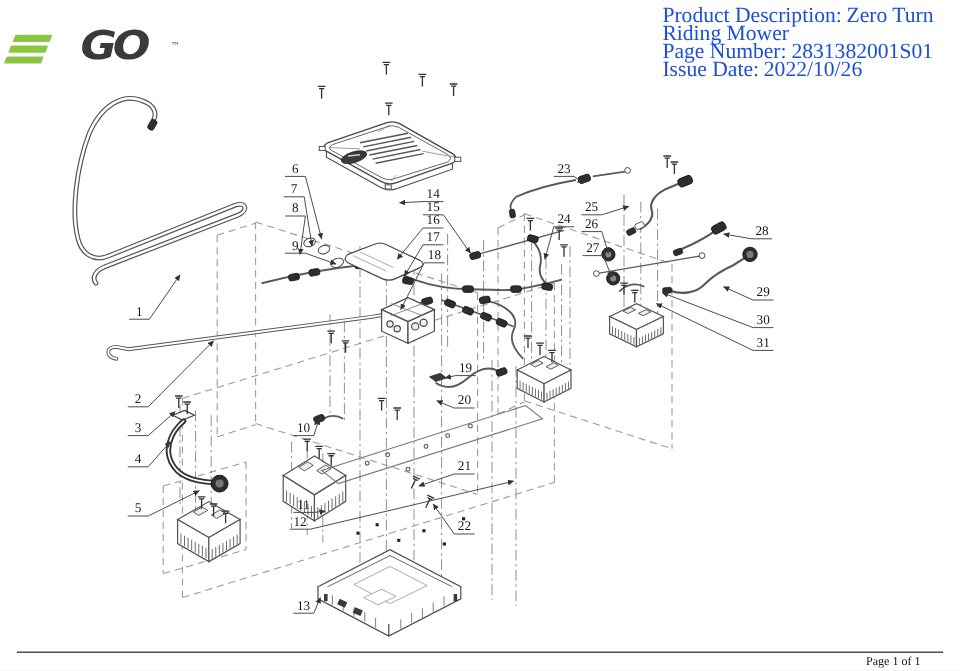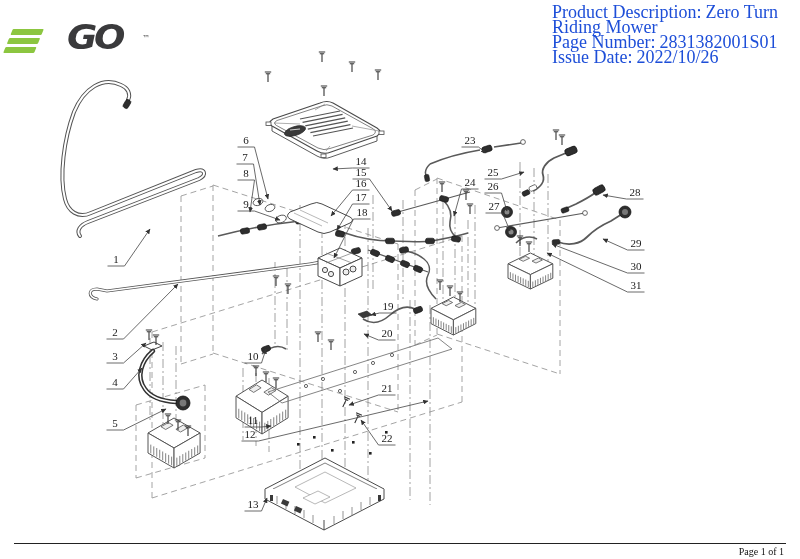--- a/index.html
+++ b/index.html
@@ -14,21 +14,21 @@
            transform:scaleX(1.12);transform-origin:left top;}
   .logo-tm{font-family:"DejaVu Sans",sans-serif;font-size:8px;color:#555;margin-left:3px;margin-top:2px;}
   
   .info{position:absolute;left:552px;top:5px;width:256px;font-size:18px;color:#1d4ed8;line-height:15px;}
   .info-row .lbl{margin-right:4px;}
   
   .diagram{position:absolute;left:0;top:0;}
   .co{font-family:"Liberation Serif",serif;font-size:11px;fill:#1a1a1a;text-anchor:middle;}
   
   .rule{position:absolute;left:14px;right:14px;top:543px;border-top:1.6px solid #222;}
-  .page-label{position:absolute;top:546px;right:16px;font-size:10px;color:#111;}
+  .page-label{position:absolute;top:546px;right:33px;font-size:10px;color:#111;}
 </style>
 </head>
 <body>
 
 <div class="page">
 
   <div class="logo">
     <div class="logo-e">
       <div class="bar" style="background: rgb(140, 198, 64);"></div>
       <div class="bar" style="background: rgb(140, 198, 64);"></div>

